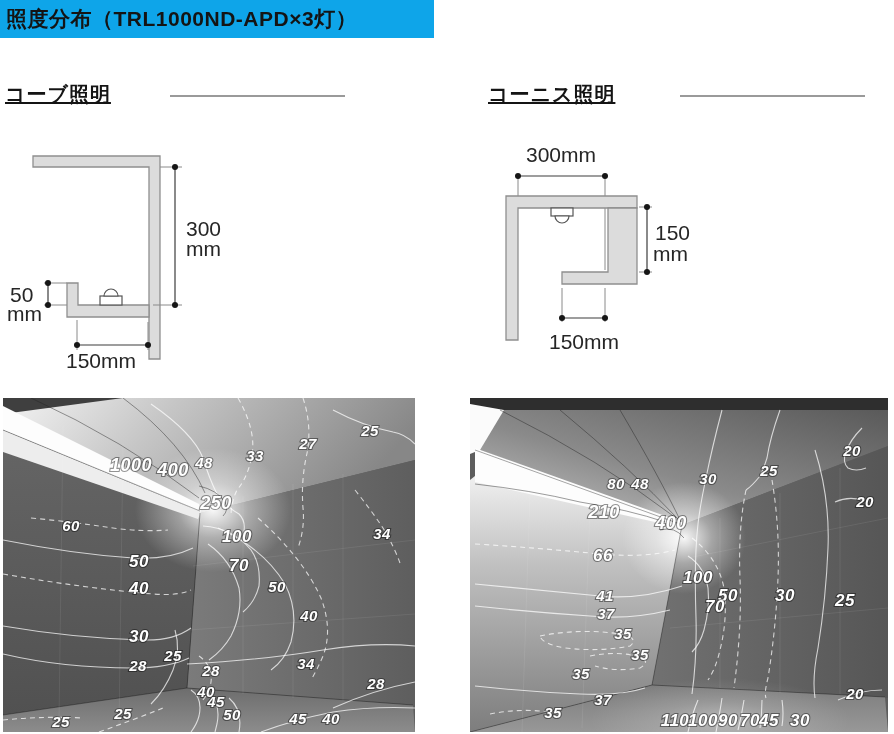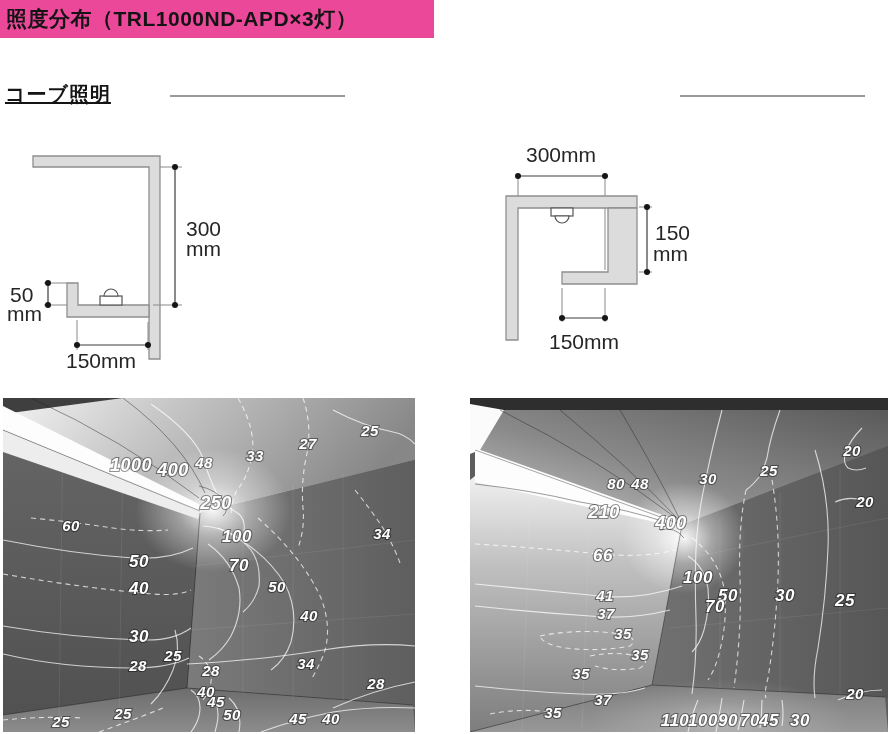--- a/index.html
+++ b/index.html
@@ -1,18 +1,18 @@
 <!DOCTYPE html>
 <html><head>
 <meta charset="utf-8">
 <style>
   html,body{margin:0;padding:0;background:#fff;}
   body{width:894px;height:734px;font-family:"Liberation Sans","DejaVu Sans",sans-serif;}
   .page{position:relative;width:894px;height:734px;background:#fff;overflow:hidden;}
-  .titlebar{position:absolute;left:0;top:0;width:434px;height:38px;background:#ec4899;display:flex;align-items:center;}
+  .titlebar{position:absolute;left:0;top:0;width:434px;height:38px;background:#0ea5e9;display:flex;align-items:center;}
   .titlebar h1{margin:0;padding-left:6px;font-size:21px;font-weight:bold;color:#141414;letter-spacing:.5px;}
   .sec-head{position:absolute;top:81px;margin:0;font-size:20px;font-weight:bold;color:#141414;letter-spacing:1px;text-decoration:underline;}
   .sec-head.left{left:5px;}
   .sec-head.right{left:488px;}
   .rule{position:absolute;top:95px;height:2px;background:#9a9a9a;}
   .rule.left{left:170px;width:175px;}
   .rule.right{left:680px;width:185px;}
   svg{position:absolute;}
   .shape{fill:#dcdcdc;stroke:#8f8f8f;stroke-width:1.3;}
   .lamp{fill:#ffffff;stroke:#555;stroke-width:1.2;}
@@ -31,20 +31,21 @@
 <body>
 
 <div class="page">
 
   <header class="titlebar">
     <h1>照度分布（TRL1000ND-APD×3灯）</h1>
   </header>
 
   <h2 class="sec-head left">コーブ照明</h2>
   <div class="rule left"></div>
+  <h2 class="sec-head right">コーニス照明</h2>
   <div class="rule right"></div>
 
   <svg style="left:0;top:145px" width="240" height="235" viewBox="0 145 240 235">
     <path class="shape" d="M33,156 H160 V359 H149 V167 H33 Z"></path>
     <path class="shape" d="M67,283 H78 V305 H149 V317 H67 Z"></path>
     <rect class="lamp" x="100" y="296" width="22" height="9"></rect>
     <path class="lamp" d="M104,296 a7,7 0 0 1 14,0 Z"></path>
 
     <path class="extline" d="M160,167 H182 M153,305 H182"></path>
     <path class="dimline" d="M175,167 V305"></path>

